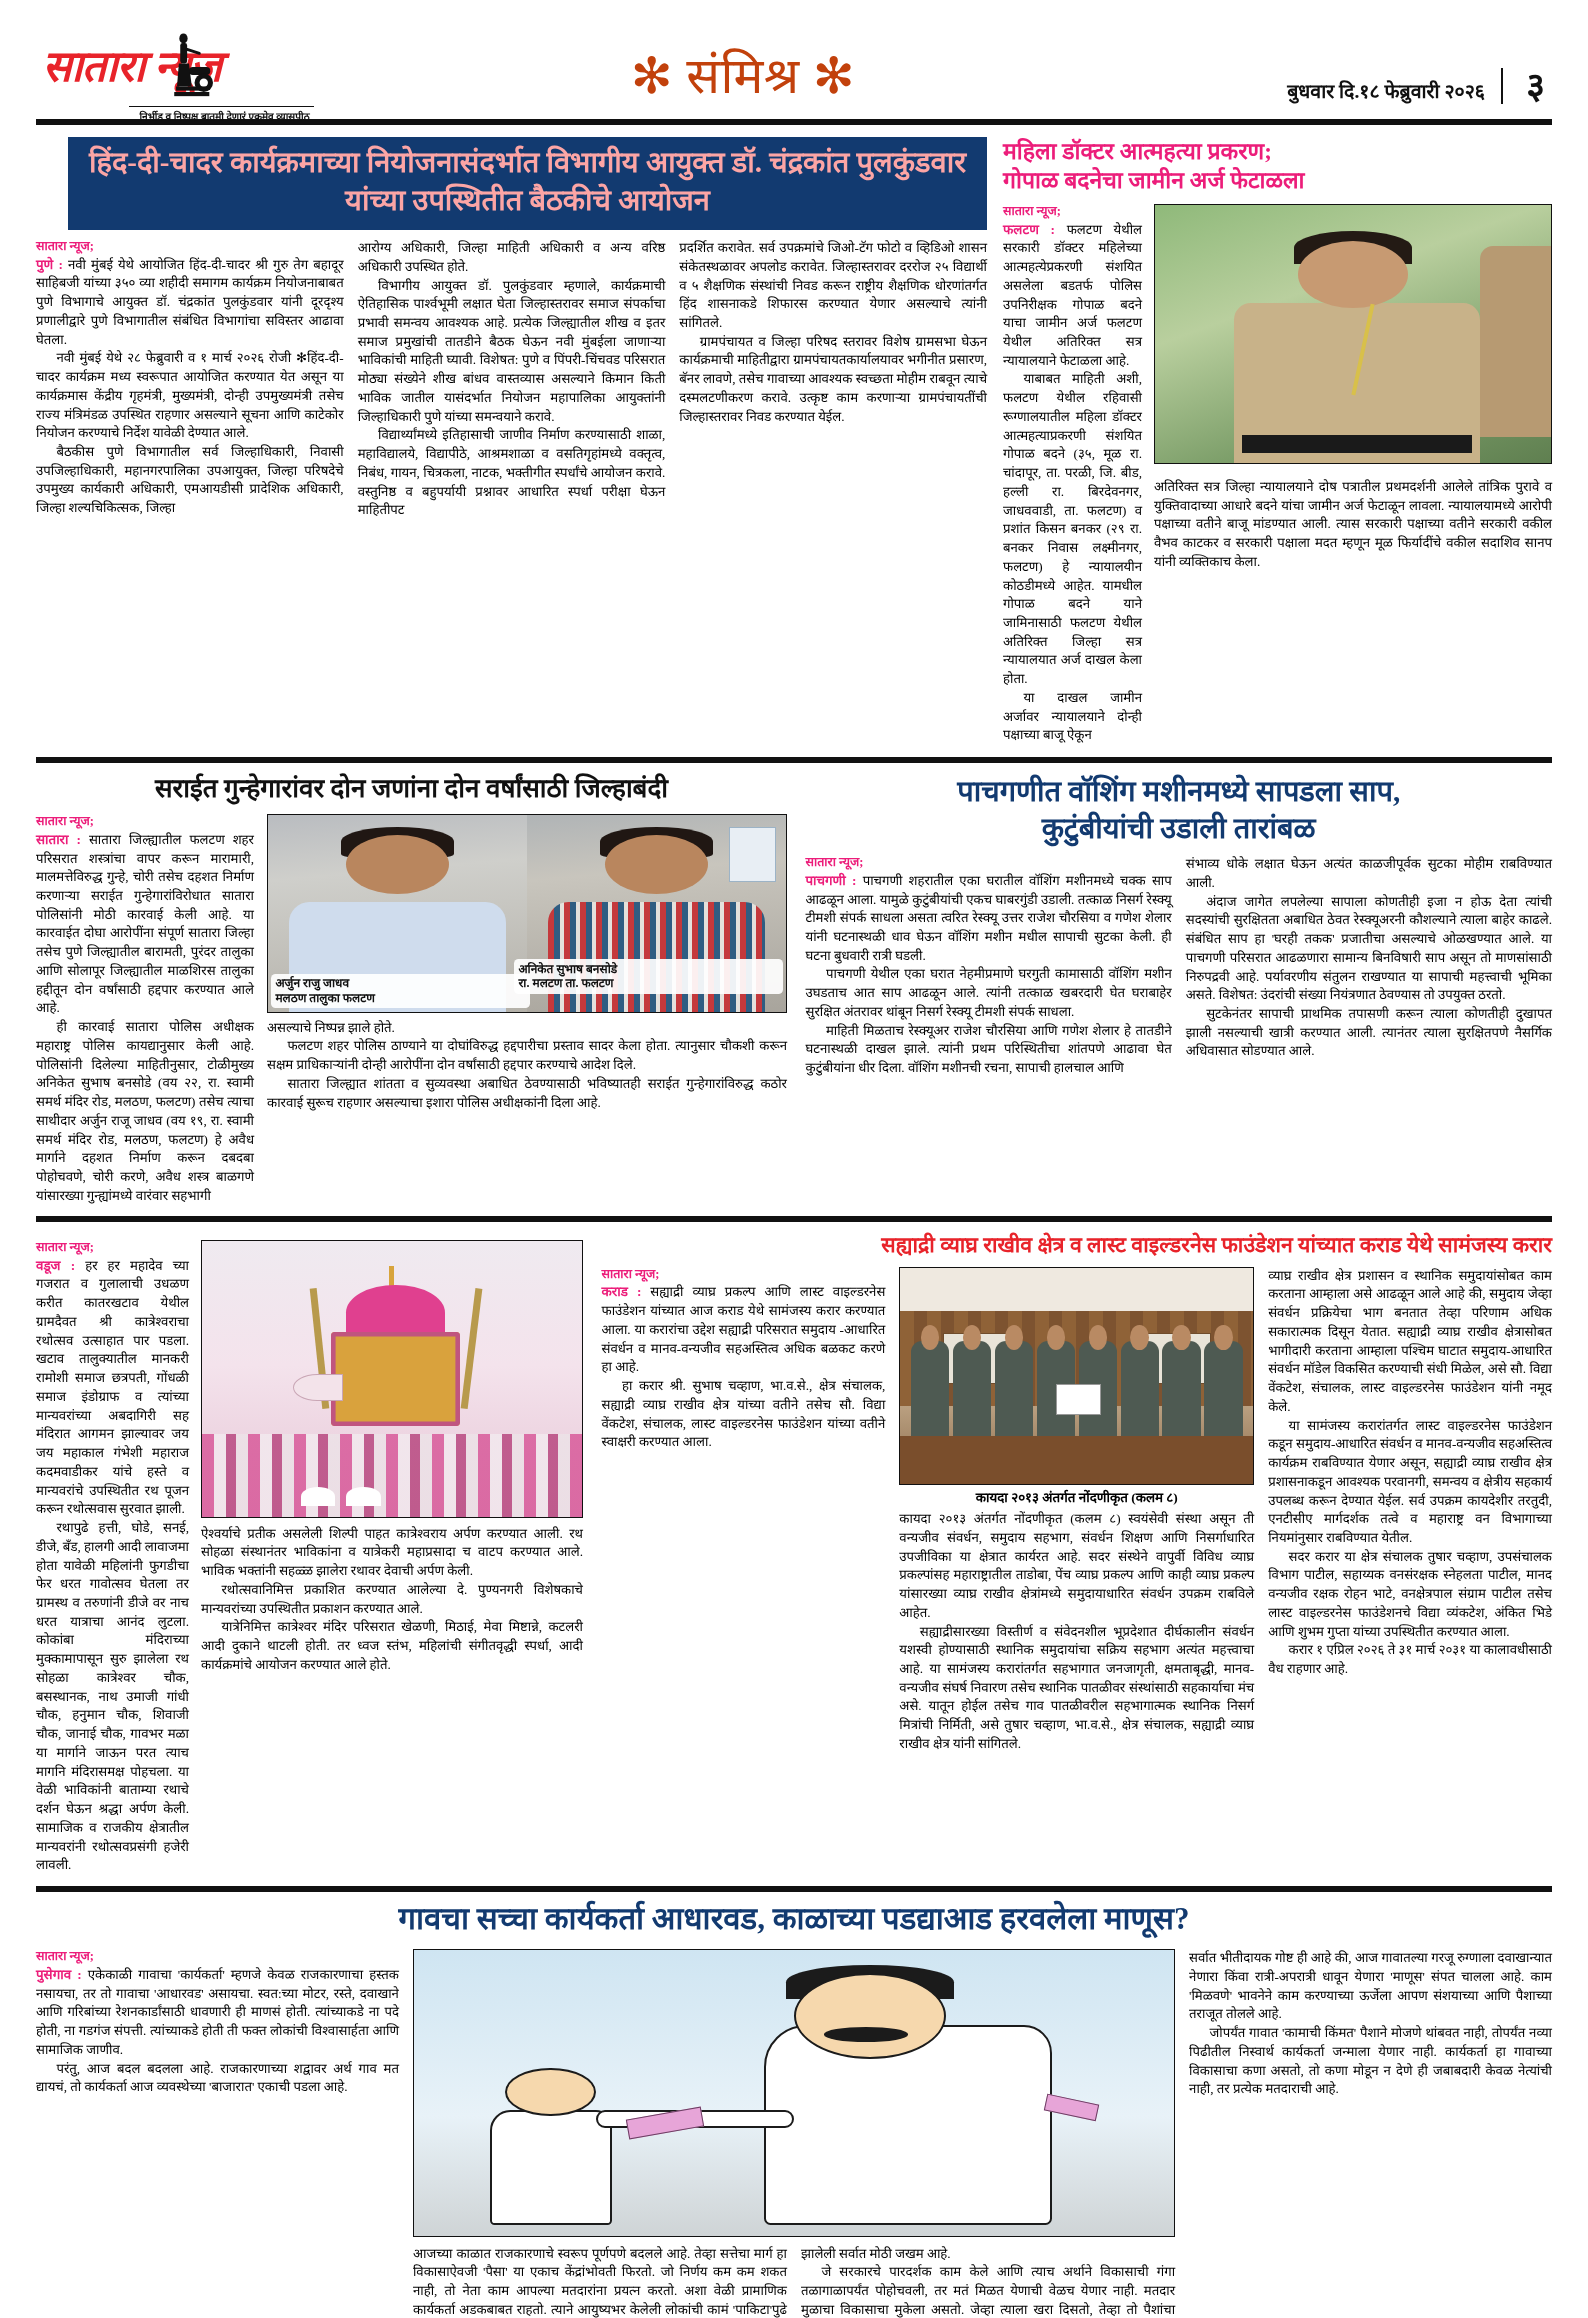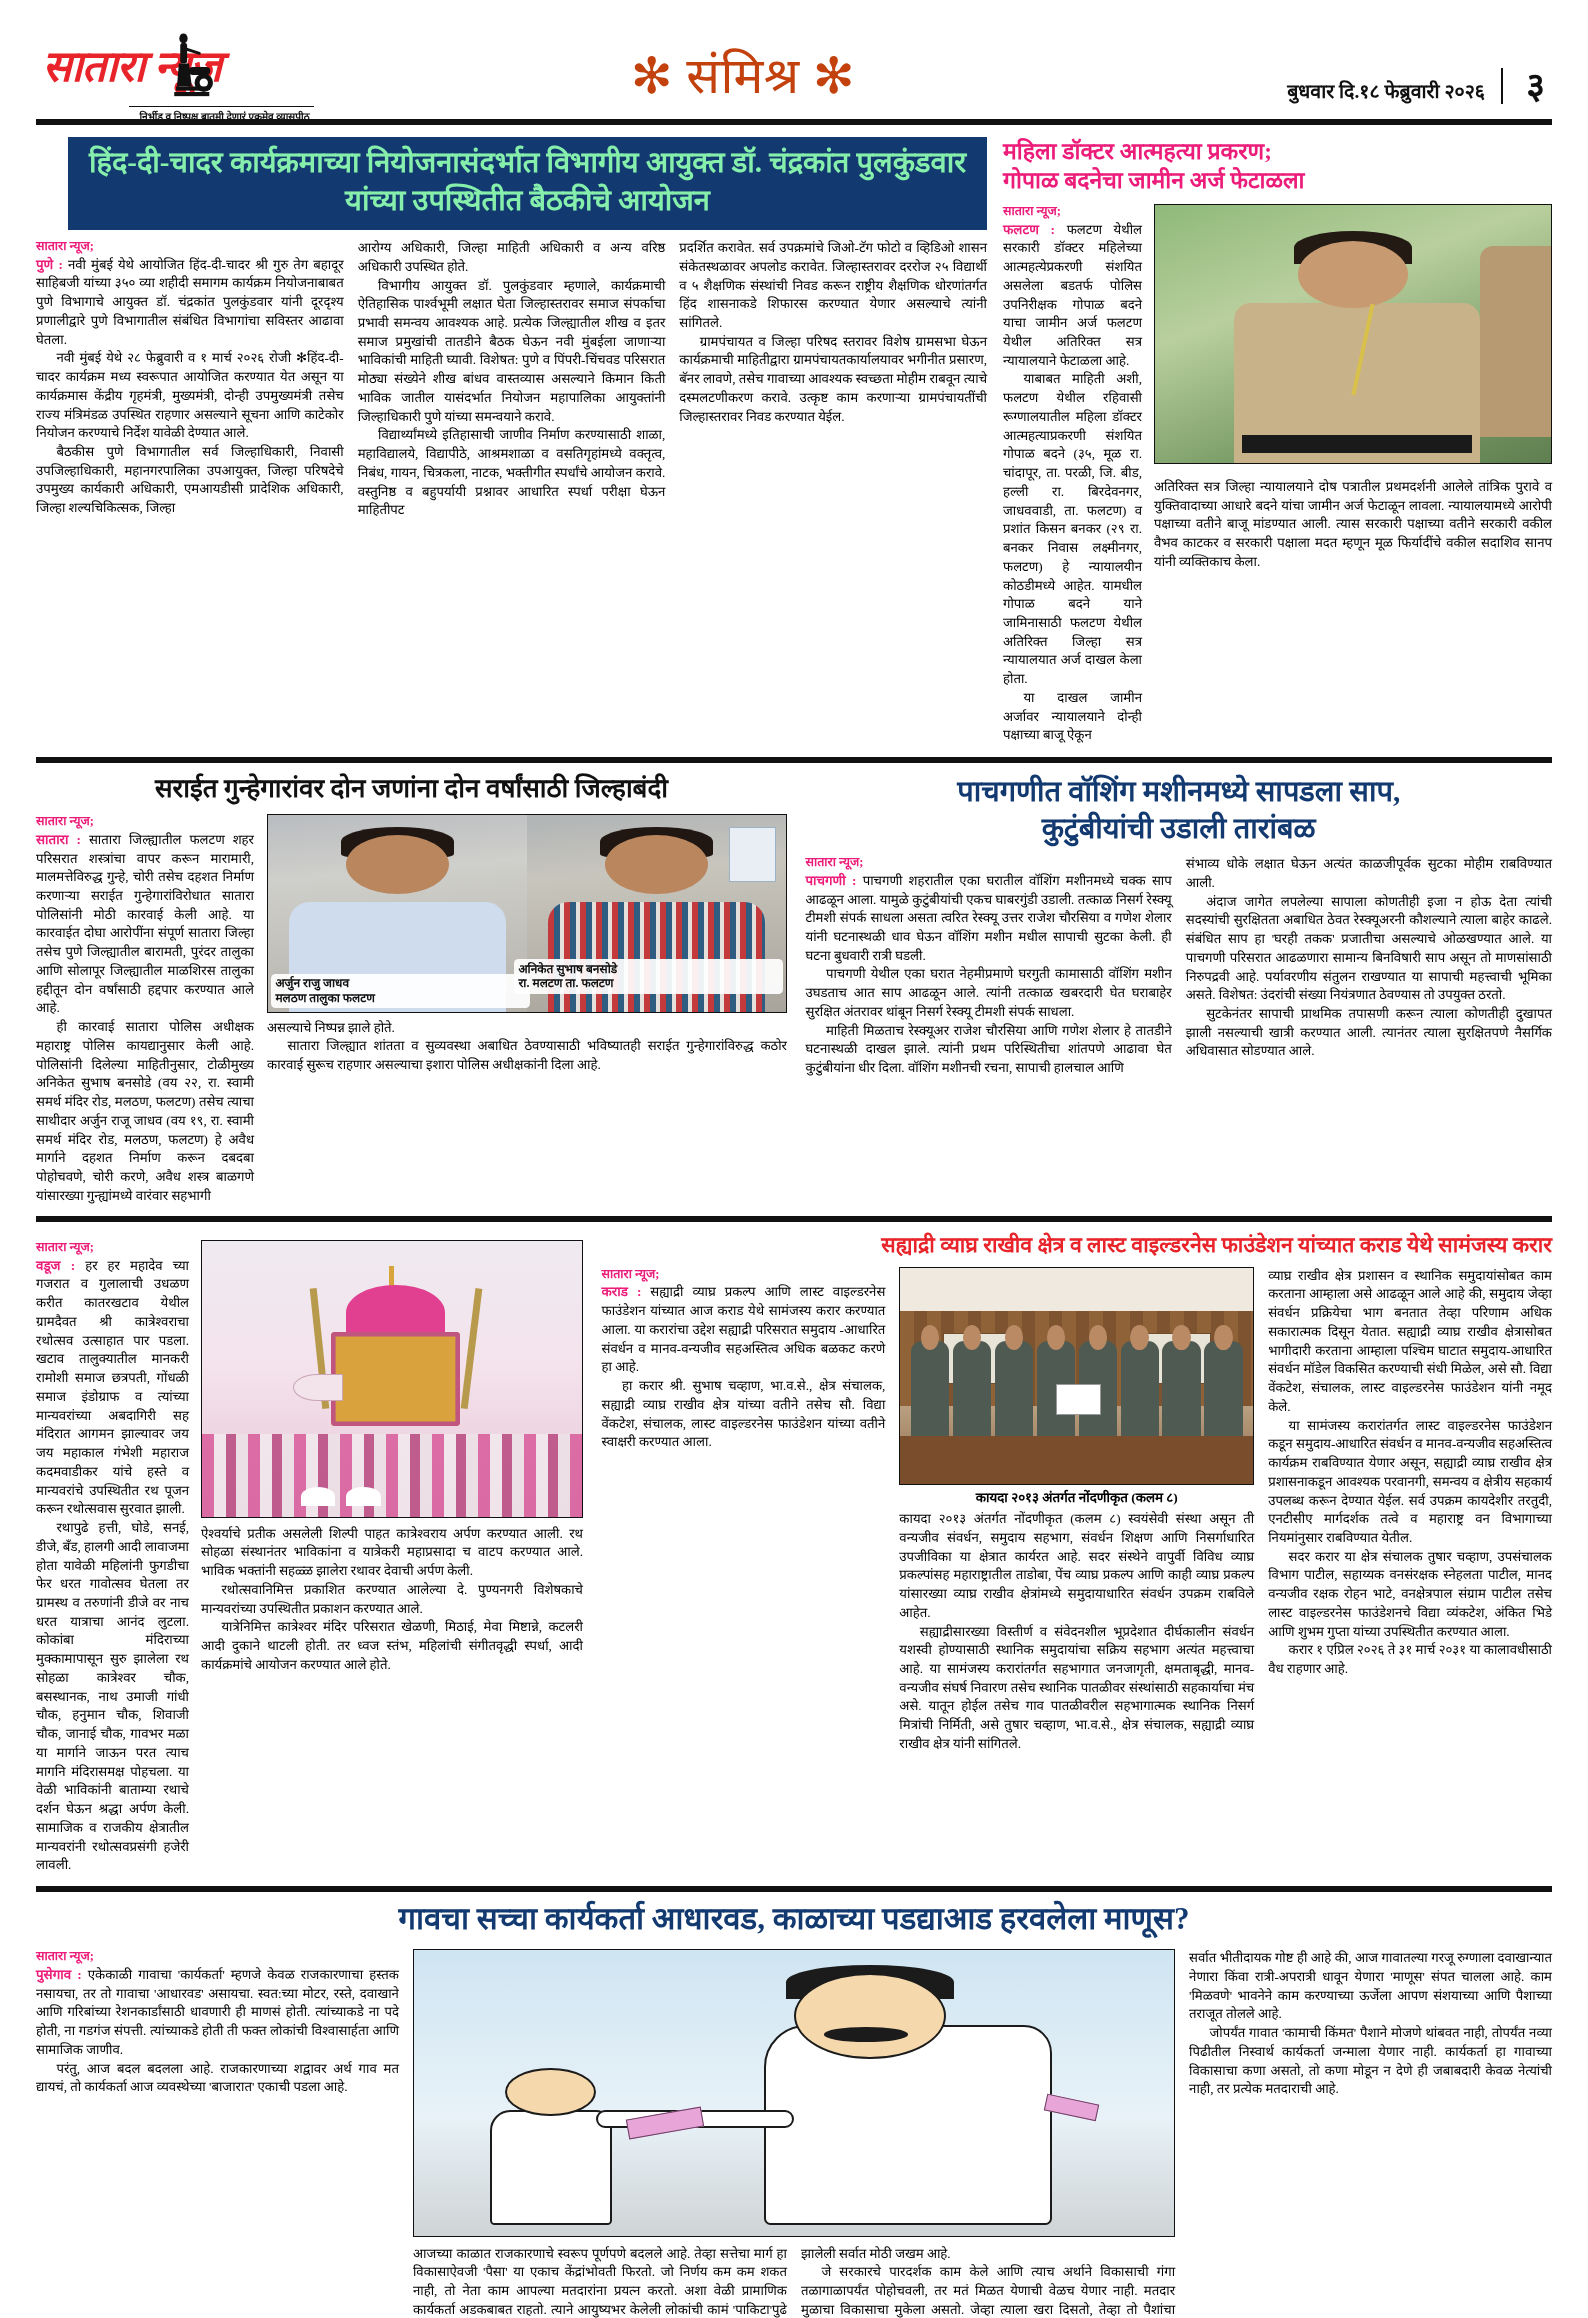--- a/index.html
+++ b/index.html
@@ -39,21 +39,21 @@
   .mast-date { font-size: 19.5px; font-weight: bold; color:#111; padding-right: 16px; }
   .mast-pageno {
     font-size: 36px; font-weight: bold; color:#111; border-left: 2.8px solid #111;
     padding-left: 16px; line-height: 1; min-width: 51px; text-align:center;
   }
   .rule-thick { height: 6px; background: #111; margin: 2.8px 0 0 0; }
   .rule-double { height: 6px; background: #111; margin: 8.3px 0; position:relative; }
 
   
   .hl-blue-box {
-    background: #123a70; color: #86efac; font-weight: bold;
+    background: #123a70; color: #fca5a5; font-weight: bold;
     font-size: 29px; line-height: 1.30; text-align: center;
     padding: 7.4px 10.2px 10.2px 10.2px;
     margin-left: 32px;
   }
   .hl-pink { color:#ec1d7a; font-weight:bold; font-size:23px; line-height:1.28; }
   .hl-black { color:#111; font-weight:bold; font-size:26px; line-height:1.25; text-align:center; }
   .hl-navy { color:#123a70; font-weight:bold; font-size:29px; line-height:1.25; text-align:center; }
   .hl-red  { color:#e8232a; font-weight:bold; font-size:21.3px; line-height:1.25; text-align:right; }
 
   .byline { color:#ec1d7a; font-weight:bold; font-size:12.5px; line-height:1.25; }
@@ -245,20 +245,21 @@
             <div class="cap-box" style="left:2.8px; bottom:3.7px; width:50%;">
               <div>अर्जुन राजु जाधव</div>
               <div>मलठण तालुका फलटण</div>
             </div>
             <div class="cap-box" style="right:2.8px; bottom:18.5px; width:52%;">
               <div>अनिकेत सुभाष बनसोडे</div>
               <div>रा. मलटण ता. फलटण</div>
             </div>
           </div>
           <p class="body" style="margin-top:5.6px;">असल्याचे निष्पन्न झाले होते.</p>
+          <p class="body">फलटण शहर पोलिस ठाण्याने या दोघांविरुद्ध हद्दपारीचा प्रस्ताव सादर केला होता. त्यानुसार चौकशी करून सक्षम प्राधिकाऱ्यांनी दोन्ही आरोपींना दोन वर्षांसाठी हद्दपार करण्याचे आदेश दिले.</p>
           <p class="body">सातारा जिल्ह्यात शांतता व सुव्यवस्था अबाधित ठेवण्यासाठी भविष्यातही सराईत गुन्हेगारांविरुद्ध कठोर कारवाई सुरूच राहणार असल्याचा इशारा पोलिस अधीक्षकांनी दिला आहे.</p>
         </div>
       </div>
     </div>
 
     <div style="flex:1;">
       <div class="hl-navy">पाचगणीत वॉशिंग मशीनमध्ये सापडला साप,</div>
       <div class="hl-navy">कुटुंबीयांची उडाली तारांबळ</div>
       <div class="cols" style="margin-top:9.3px;">
         <div class="col">

